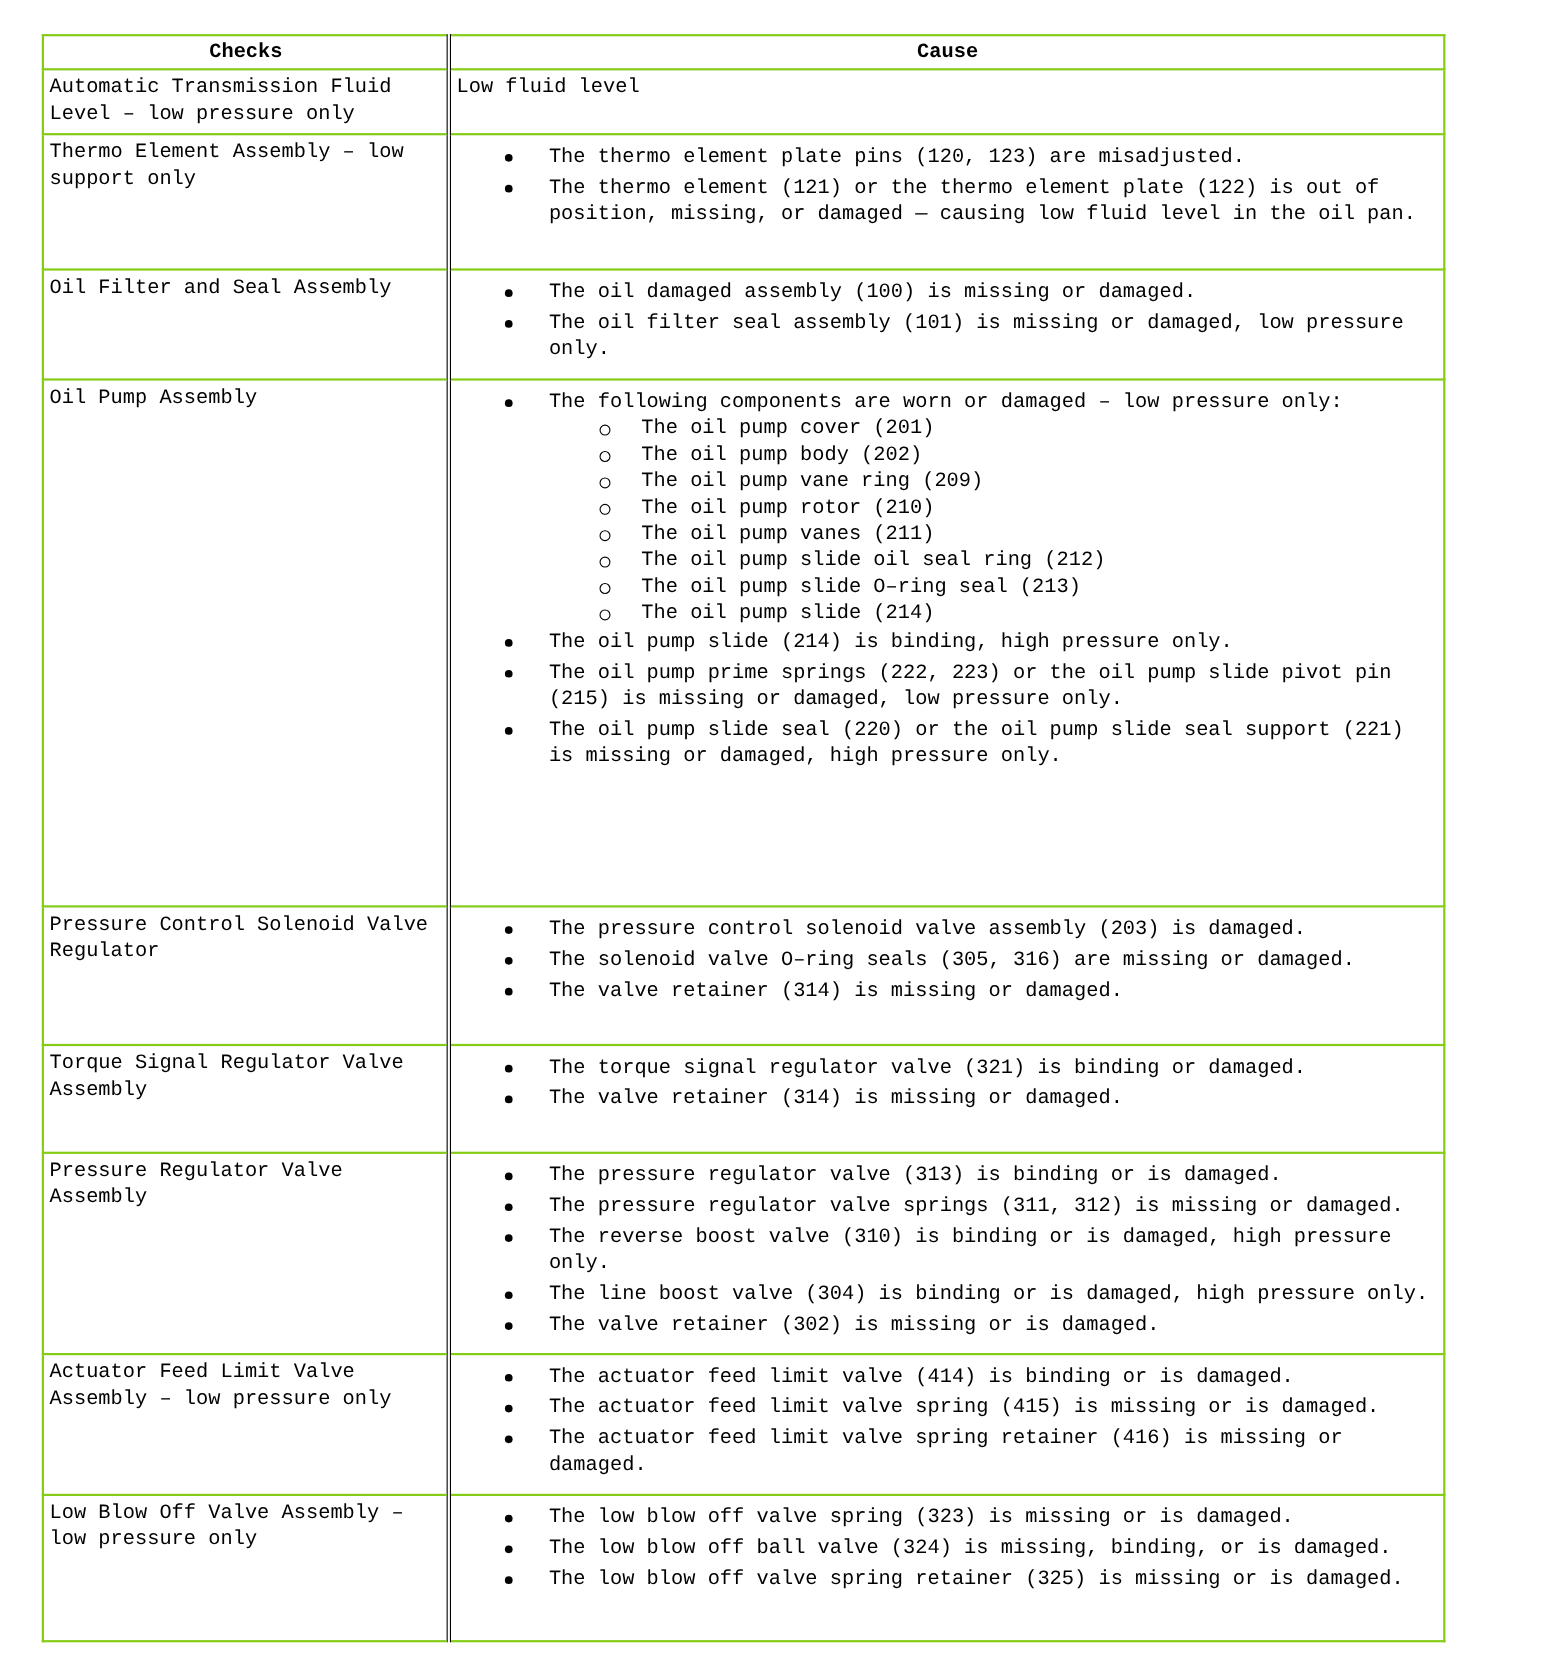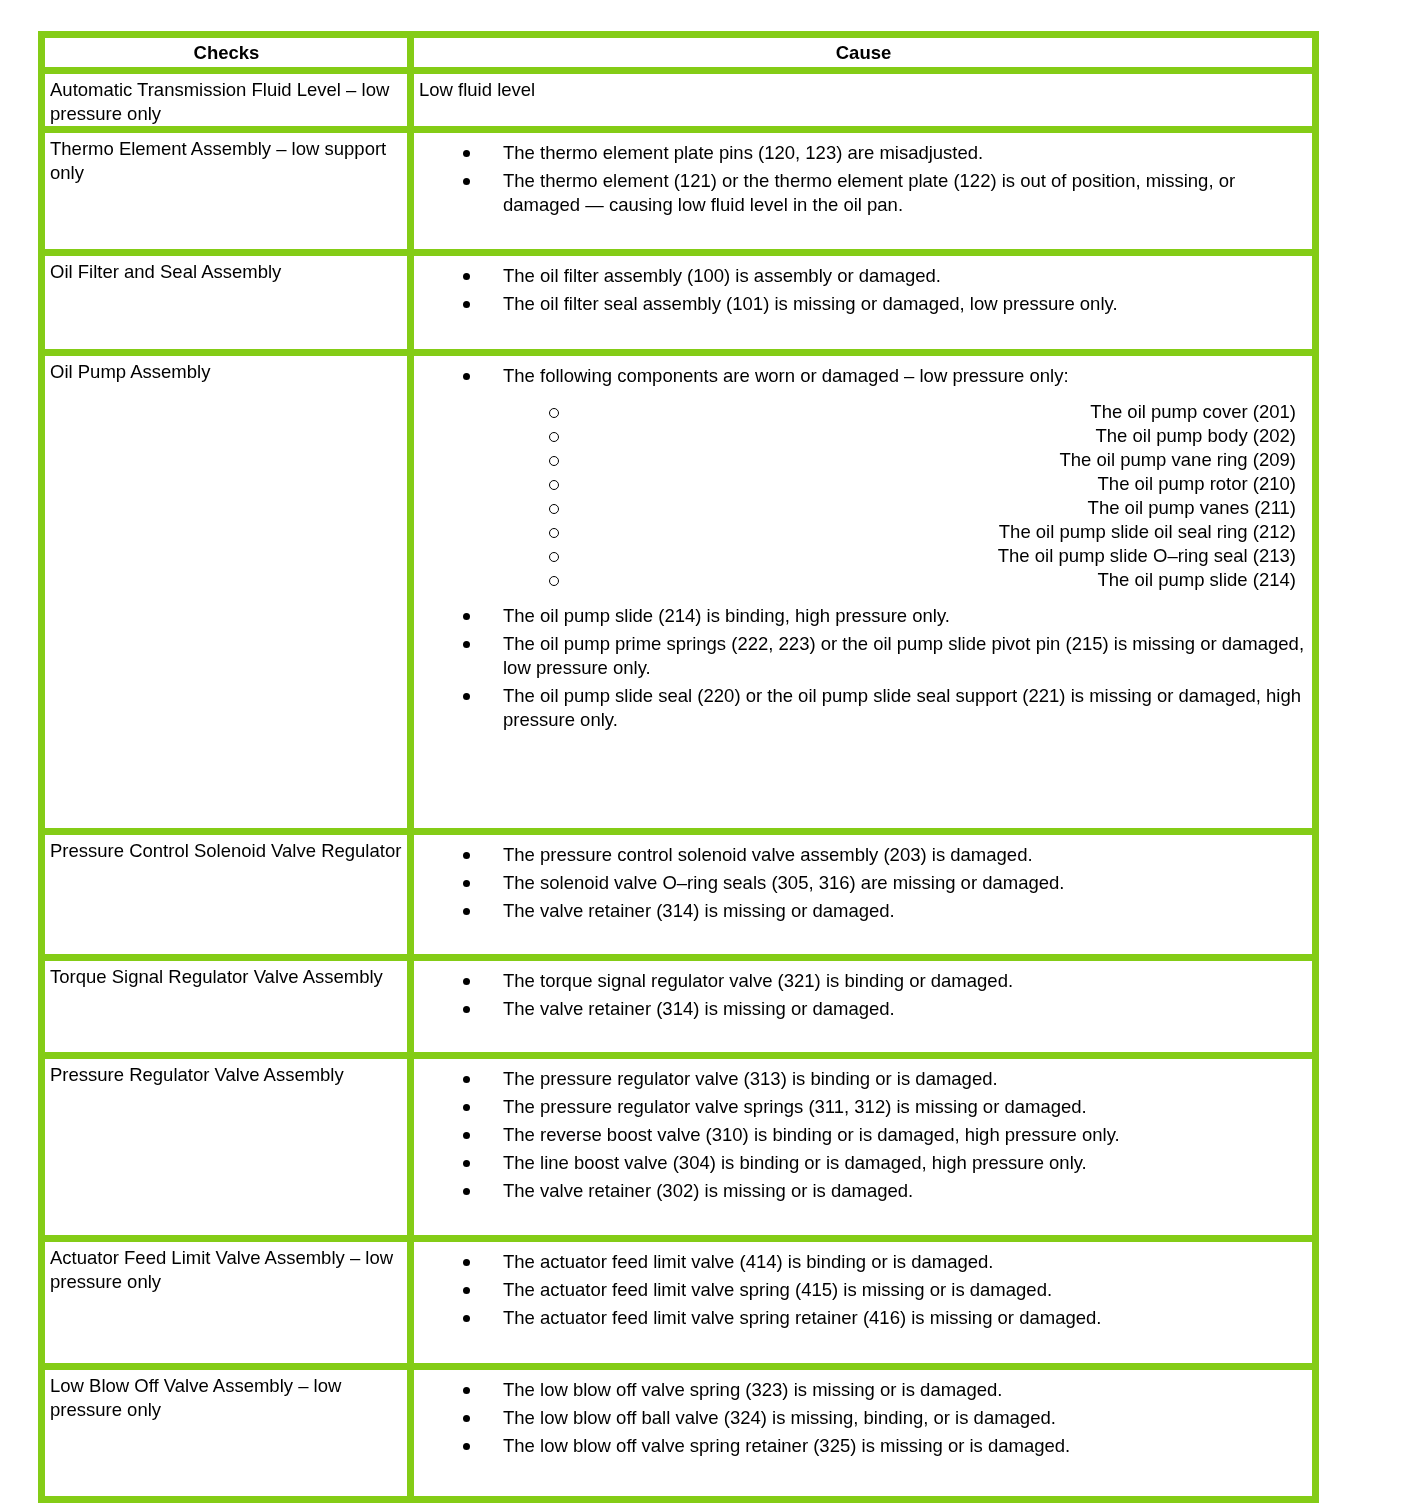--- a/index.html
+++ b/index.html
@@ -4,29 +4,29 @@
 <style>
   html, body { margin: 0; padding: 0; background: #ffffff; }
   body { width: 1408px; height: 1510px; position: relative; font-family: "Liberation Sans", sans-serif; color: #000; }
   #tbl {
     position: absolute; left: 38px; top: 31px; width: 1274px;
     border-collapse: collapse; table-layout: fixed;
     font-size: 18.5px; line-height: 24px;
   }
   #tbl col.c1 { width: 369px; }
   #tbl col.c2 { width: 905px; }
-  #tbl td, #tbl th { border: 7px solid #84cc16; vertical-align: top; padding: 4px 4px 0 5px; }
+  #tbl td, #tbl th { border: 2px solid #84cc16; vertical-align: top; padding: 4px 4px 0 5px; font-family: Liberation Mono, monospace; }
   #tbl th { font-weight: bold; text-align: center; height: 26px; padding-top: 3px; }
   #tbl td.c1cell { border-right: 4px double #000; margin-left: 27px; }
   #tbl th.c1cell { border-right: 4px double #000; }
   #tbl td.def { height: 26px; padding-top: 5px; }
   ul.bul { margin: 0; padding: 0; list-style: none; }
   ul.bul > li { position: relative; padding-left: 84px; margin-bottom: 4px; }
   ul.bul > li > .dot { position: absolute; left: 44px; top: 9px; width: 7px; height: 7px; background: #000; border-radius: 50%; }
-  ul.sub { margin: 12px; padding: 0; list-style: none; text-align: right; }
+  ul.sub { margin: 0; padding: 0; list-style: none; }
   ul.sub > li { position: relative; padding-left: 84px; margin-left: 0; }
   ul.sub > li > .circ { position: absolute; left: 46px; top: 8px; width: 8px; height: 8px; border: 1px solid #000; border-radius: 50%; }
   .cell-pad { padding-top: 8px !important; }
 </style>
 </head>
 <body>
 
 <table id="tbl">
   <colgroup>
       <col class="c1">
@@ -52,21 +52,21 @@
           <li><span class="dot"></span><span>The thermo element plate pins (120, 123) are misadjusted.</span></li>
           <li><span class="dot"></span><span>The thermo element (121) or the thermo element plate (122) is out of position, missing, or damaged — causing low fluid level in the oil pan.</span></li>
         </ul>
       </td>
     </tr>
 
     <tr style="height:100px">
       <td class="c1cell">Oil Filter and Seal Assembly</td>
       <td class="cell-pad">
         <ul class="bul">
-          <li><span class="dot"></span><span>The oil filter assembly (100) is assembly or damaged.</span></li>
+          <li><span class="dot"></span><span>The oil damaged assembly (100) is missing or damaged.</span></li>
           <li><span class="dot"></span><span>The oil filter seal assembly (101) is missing or damaged, low pressure only.</span></li>
         </ul>
       </td>
     </tr>
 
 
     <tr style="height:479px">
       <td class="c1cell">Oil Pump Assembly</td>
       <td class="cell-pad">
         <ul class="bul">

